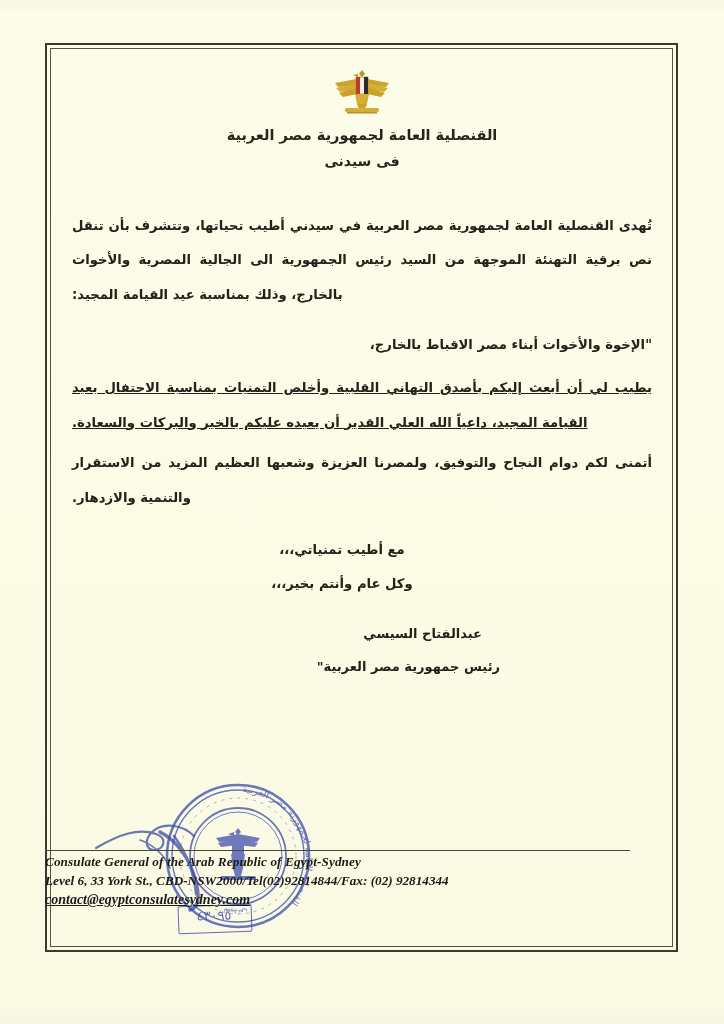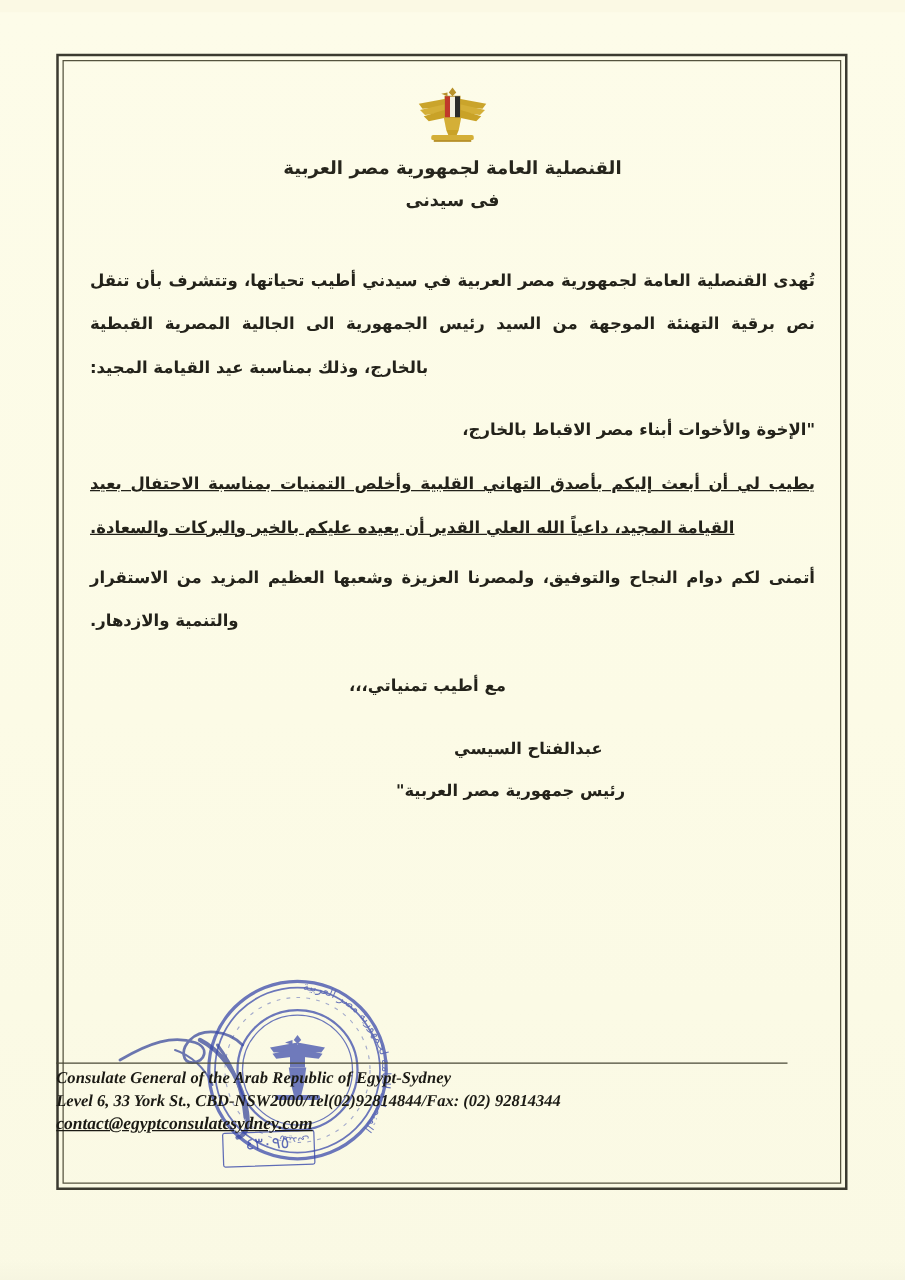--- a/index.html
+++ b/index.html
@@ -253,30 +253,31 @@
           <rect x="18" y="46" width="30" height="1.5" fill="#b8912a"></rect>
         </svg>
       </span>
     </div>
 
     <div class="heading">
       <div class="line1">القنصلية العامة لجمهورية مصر العربية</div>
       <div class="line2">فى سيدنى</div>
     </div>
 
-    <p class="para opening">تُهدى القنصلية العامة لجمهورية مصر العربية في سيدني أطيب تحياتها، وتتشرف بأن تنقل نص برقية التهنئة الموجهة من السيد رئيس الجمهورية الى الجالية المصرية القبطية بالخارج، وذلك بمناسبة عيد القيامة المجيد:</p>
+    <p class="para opening">تُهدى القنصلية العامة لجمهورية مصر العربية في سيدني أطيب تحياتها، وتتشرف بأن تنقل نص برقية التهنئة الموجهة من السيد رئيس الجمهورية الى الجالية المصرية والأخوات بالخارج، وذلك بمناسبة عيد القيامة المجيد:</p>
 
     <p class="para greeting">"الإخوة والأخوات أبناء مصر الاقباط بالخارج،</p>
 
     <p class="para block2">يطيب لي أن أبعث إليكم بأصدق التهاني القلبية وأخلص التمنيات بمناسبة الاحتفال بعيد القيامة المجيد، داعياً الله العلي القدير أن يعيده عليكم بالخير والبركات والسعادة.</p>
 
     <p class="para block3">أتمنى لكم دوام النجاح والتوفيق، ولمصرنا العزيزة وشعبها العظيم المزيد من الاستقرار والتنمية والازدهار.</p>
 
     <div class="closing-lines">
       <div>مع أطيب تمنياتي،،،</div>
+      <div>وكل عام وأنتم بخير،،،</div>
     </div>
 
     <div class="signature-block">
       <div class="sig-name">عبدالفتاح السيسي</div>
       <div class="sig-title">رئيس جمهورية مصر العربية"</div>
     </div>
 
 
   </div>
 

